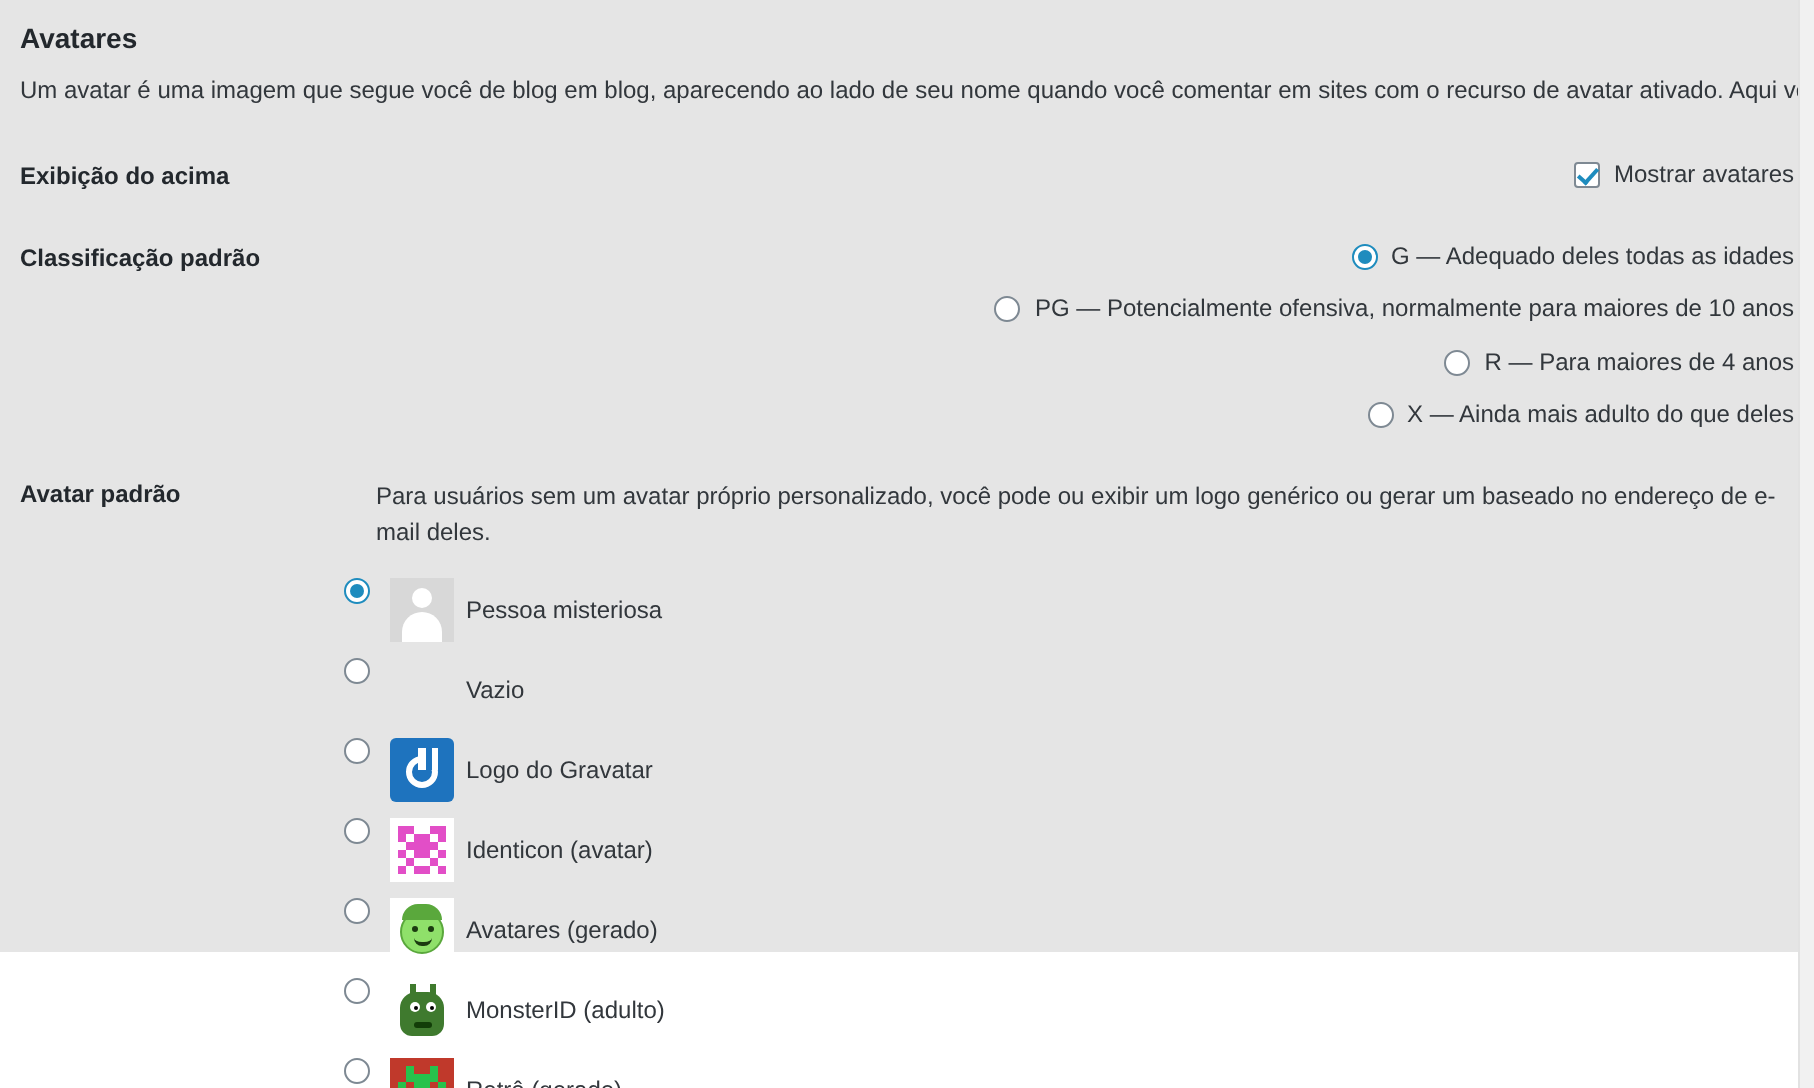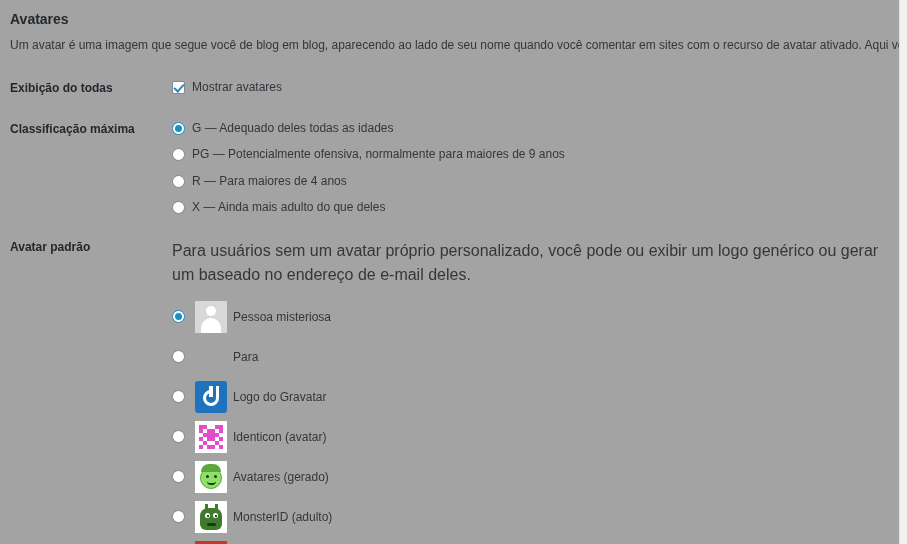--- a/index.html
+++ b/index.html
@@ -6,22 +6,22 @@
   html, body {
     margin: 0; padding: 0;
     width: 907px; height: 544px;
     background: #ffffff;
     font-family: "Liberation Sans", sans-serif;
     color: #23282d;
     overflow: hidden;
   }
   .page {
     position: relative;
-    width: 907px; height: 544px;
-    background: #a3a3a3;
+    width: 907px; height: 476px;
+    background: #e5e5e5;
     padding: 0;
   }
   .right-gutter {
     position: absolute;
     top: 0; right: 0;
     width: 8px; height: 544px;
     background: #f1f1f1;
     border-left: 1px solid #e2e2e2;
   }
   h2.section-title {
@@ -61,22 +61,23 @@
     font-size: 12px;
     color: #32373c;
   }
 
   label.choice {
     display: flex;
     align-items: center;
     font-size: 12px;
     color: #32373c;
     line-height: 1.6;
-    margin: 0 0 7px 0;
+    margin: 0 0 7px 17px;
     cursor: pointer;
+    justify-content: flex-end;
   }
   label.choice:last-child { margin-bottom: 0; }
 
   .radio, .check {
     -webkit-appearance: none;
     appearance: none;
     width: 13px; height: 13px;
     min-width: 13px;
     margin: 0 7px 0 0;
     border: 1px solid #7e8993;
@@ -105,28 +106,27 @@
     content: "";
     position: absolute;
     left: 3px; top: 0px;
     width: 4px; height: 8px;
     border: solid #1e8cbe;
     border-width: 0 2px 2px 0;
     transform: rotate(42deg);
   }
 
   .avatar-desc {
-    font-size: 16px;
+    font-size: 12px;
     color: #32373c;
-    margin: 2px 0 14px 0;
+    margin: 2px 0 14px 16px;
     line-height: 1.5;
   }
   .avatar-row {
     display: flex;
-    align-items: center;
     margin-bottom: 8px;
     min-height: 32px;
   }
   .avatar-row .radio { margin-right: 10px; }
   .avatar-thumb {
     width: 32px; height: 32px;
     margin-right: 6px;
     flex: 0 0 32px;
     display: inline-block;
     position: relative;
@@ -297,39 +297,39 @@
 <body>
 
 <div class="page">
 
   <h2 class="section-title">Avatares</h2>
   <p class="intro">Um avatar é uma imagem que segue você de blog em blog, aparecendo ao lado de seu nome quando você comentar em sites com o recurso de avatar ativado. Aqui você pode ativar a exibição do</p>
 
   <table class="form-table">
     <tbody>
       <tr>
-        <th>Exibição do todas</th>
+        <th>Exibição do acima</th>
         <td>
           <label class="choice">
             <span class="check checked"></span>
             <span>Mostrar avatares</span>
           </label>
         </td>
       </tr>
 
       <tr>
-        <th>Classificação máxima</th>
+        <th>Classificação padrão</th>
         <td>
           <label class="choice">
             <span class="radio checked"></span>
             <span>G — Adequado deles todas as idades</span>
           </label>
           <label class="choice">
             <span class="radio"></span>
-            <span>PG — Potencialmente ofensiva, normalmente para maiores de 9 anos</span>
+            <span>PG — Potencialmente ofensiva, normalmente para maiores de 10 anos</span>
           </label>
           <label class="choice">
             <span class="radio"></span>
             <span>R — Para maiores de 4 anos</span>
           </label>
           <label class="choice">
             <span class="radio"></span>
             <span>X — Ainda mais adulto do que deles</span>
           </label>
         </td>
@@ -342,21 +342,21 @@
 
           <div class="avatar-row">
             <span class="radio checked"></span>
             <span class="avatar-thumb mystery"></span>
             <span class="avatar-label">Pessoa misteriosa</span>
           </div>
 
           <div class="avatar-row">
             <span class="radio"></span>
             <span class="avatar-thumb blank"></span>
-            <span class="avatar-label">Para</span>
+            <span class="avatar-label">Vazio</span>
           </div>
 
           <div class="avatar-row">
             <span class="radio"></span>
             <span class="avatar-thumb gravatar">
                 <span class="bar"></span>
               </span>
             <span class="avatar-label">Logo do Gravatar</span>
           </div>
 

